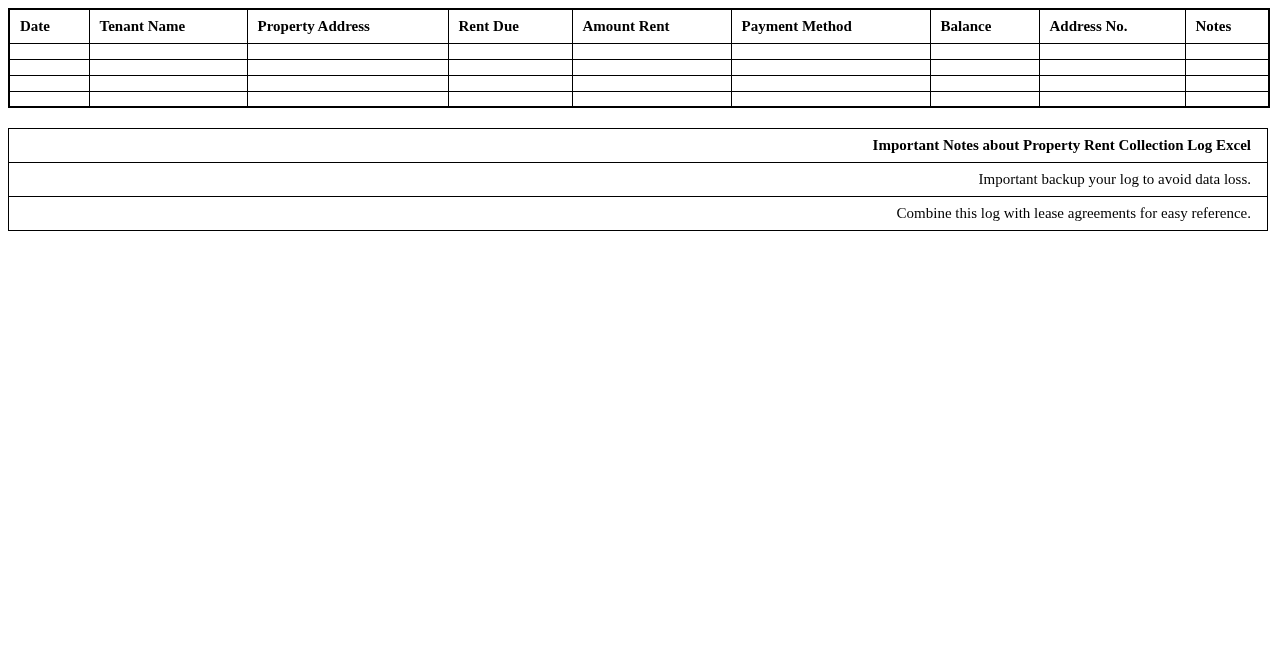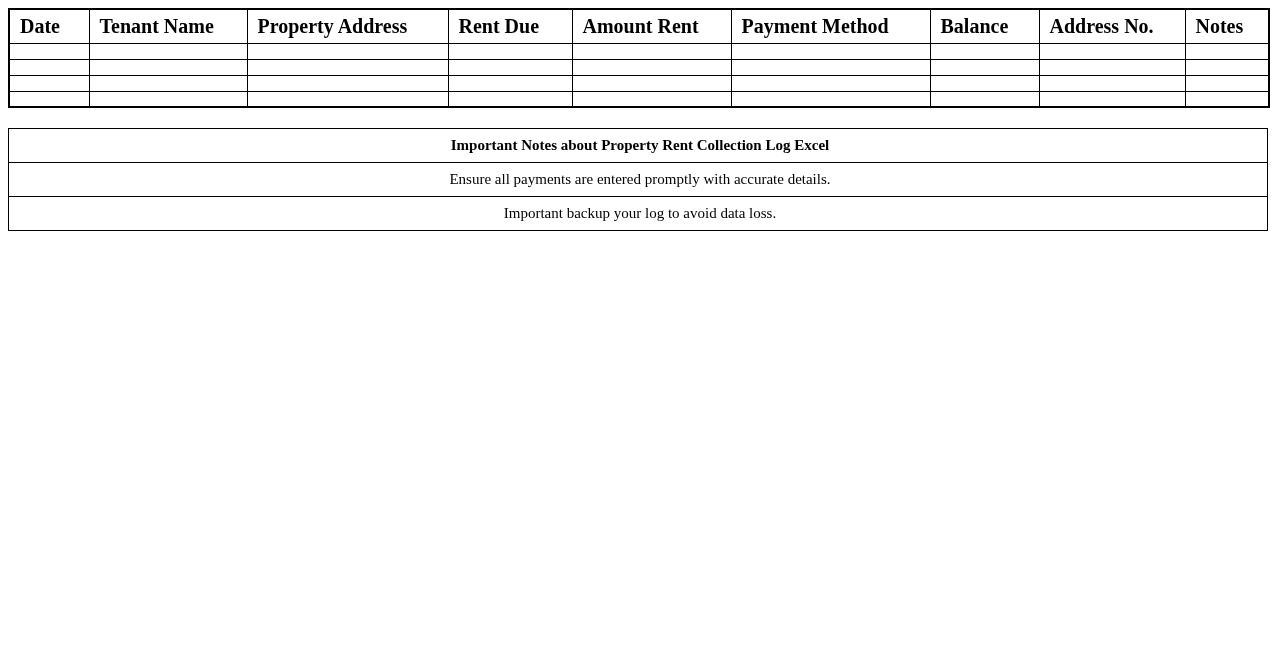--- a/index.html
+++ b/index.html
@@ -26,42 +26,42 @@
   .rent-table {
     border: 2px solid #000000;
   }
   .rent-table th, .rent-table td {
     border: 1px solid #000000;
     overflow: hidden;
     white-space: nowrap;
   }
   .rent-table th {
     height: 34px;
-    font-size: 20px;
+    font-size: 15px;
     font-weight: bold;
     text-align: left;
     padding: 0 0 0 10px;
     vertical-align: middle;
   }
   .rent-table td {
     height: 16px;
     font-size: 12px;
     padding: 0 4px;
   }
   
   .notes-table {
     margin-top: 20px;
     border: 1px solid #000000;
   }
   .notes-table td {
     border: 1px solid #000000;
     height: 34px;
     font-size: 15px;
-    text-align: center;
-    padding: 0 8px 0 12px;
+    text-align: right;
+    padding: 0 16px 0 12px;
     vertical-align: middle;
     overflow: hidden;
     white-space: nowrap;
   }
   .notes-table .notes-title {
     font-weight: bold;
   }
 </style>
 </head>
 <body>
@@ -139,22 +139,22 @@
           <td></td>
         </tr>
       </tbody>
   </table>
 
   <table class="notes-table">
     <tbody>
       <tr>
         <td class="notes-title">Important Notes about Property Rent Collection Log Excel</td>
       </tr>
-    <tr>
-          <td>Ensure all payments are entered promptly with accurate details.</td>
+        <tr>
+          <td>Important backup your log to avoid data loss.</td>
         </tr>
         <tr>
-          <td>Important backup your log to avoid data loss.</td>
+          <td>Combine this log with lease agreements for easy reference.</td>
         </tr>
       </tbody>
   </table>
 
 </div>
 
 </body></html>

